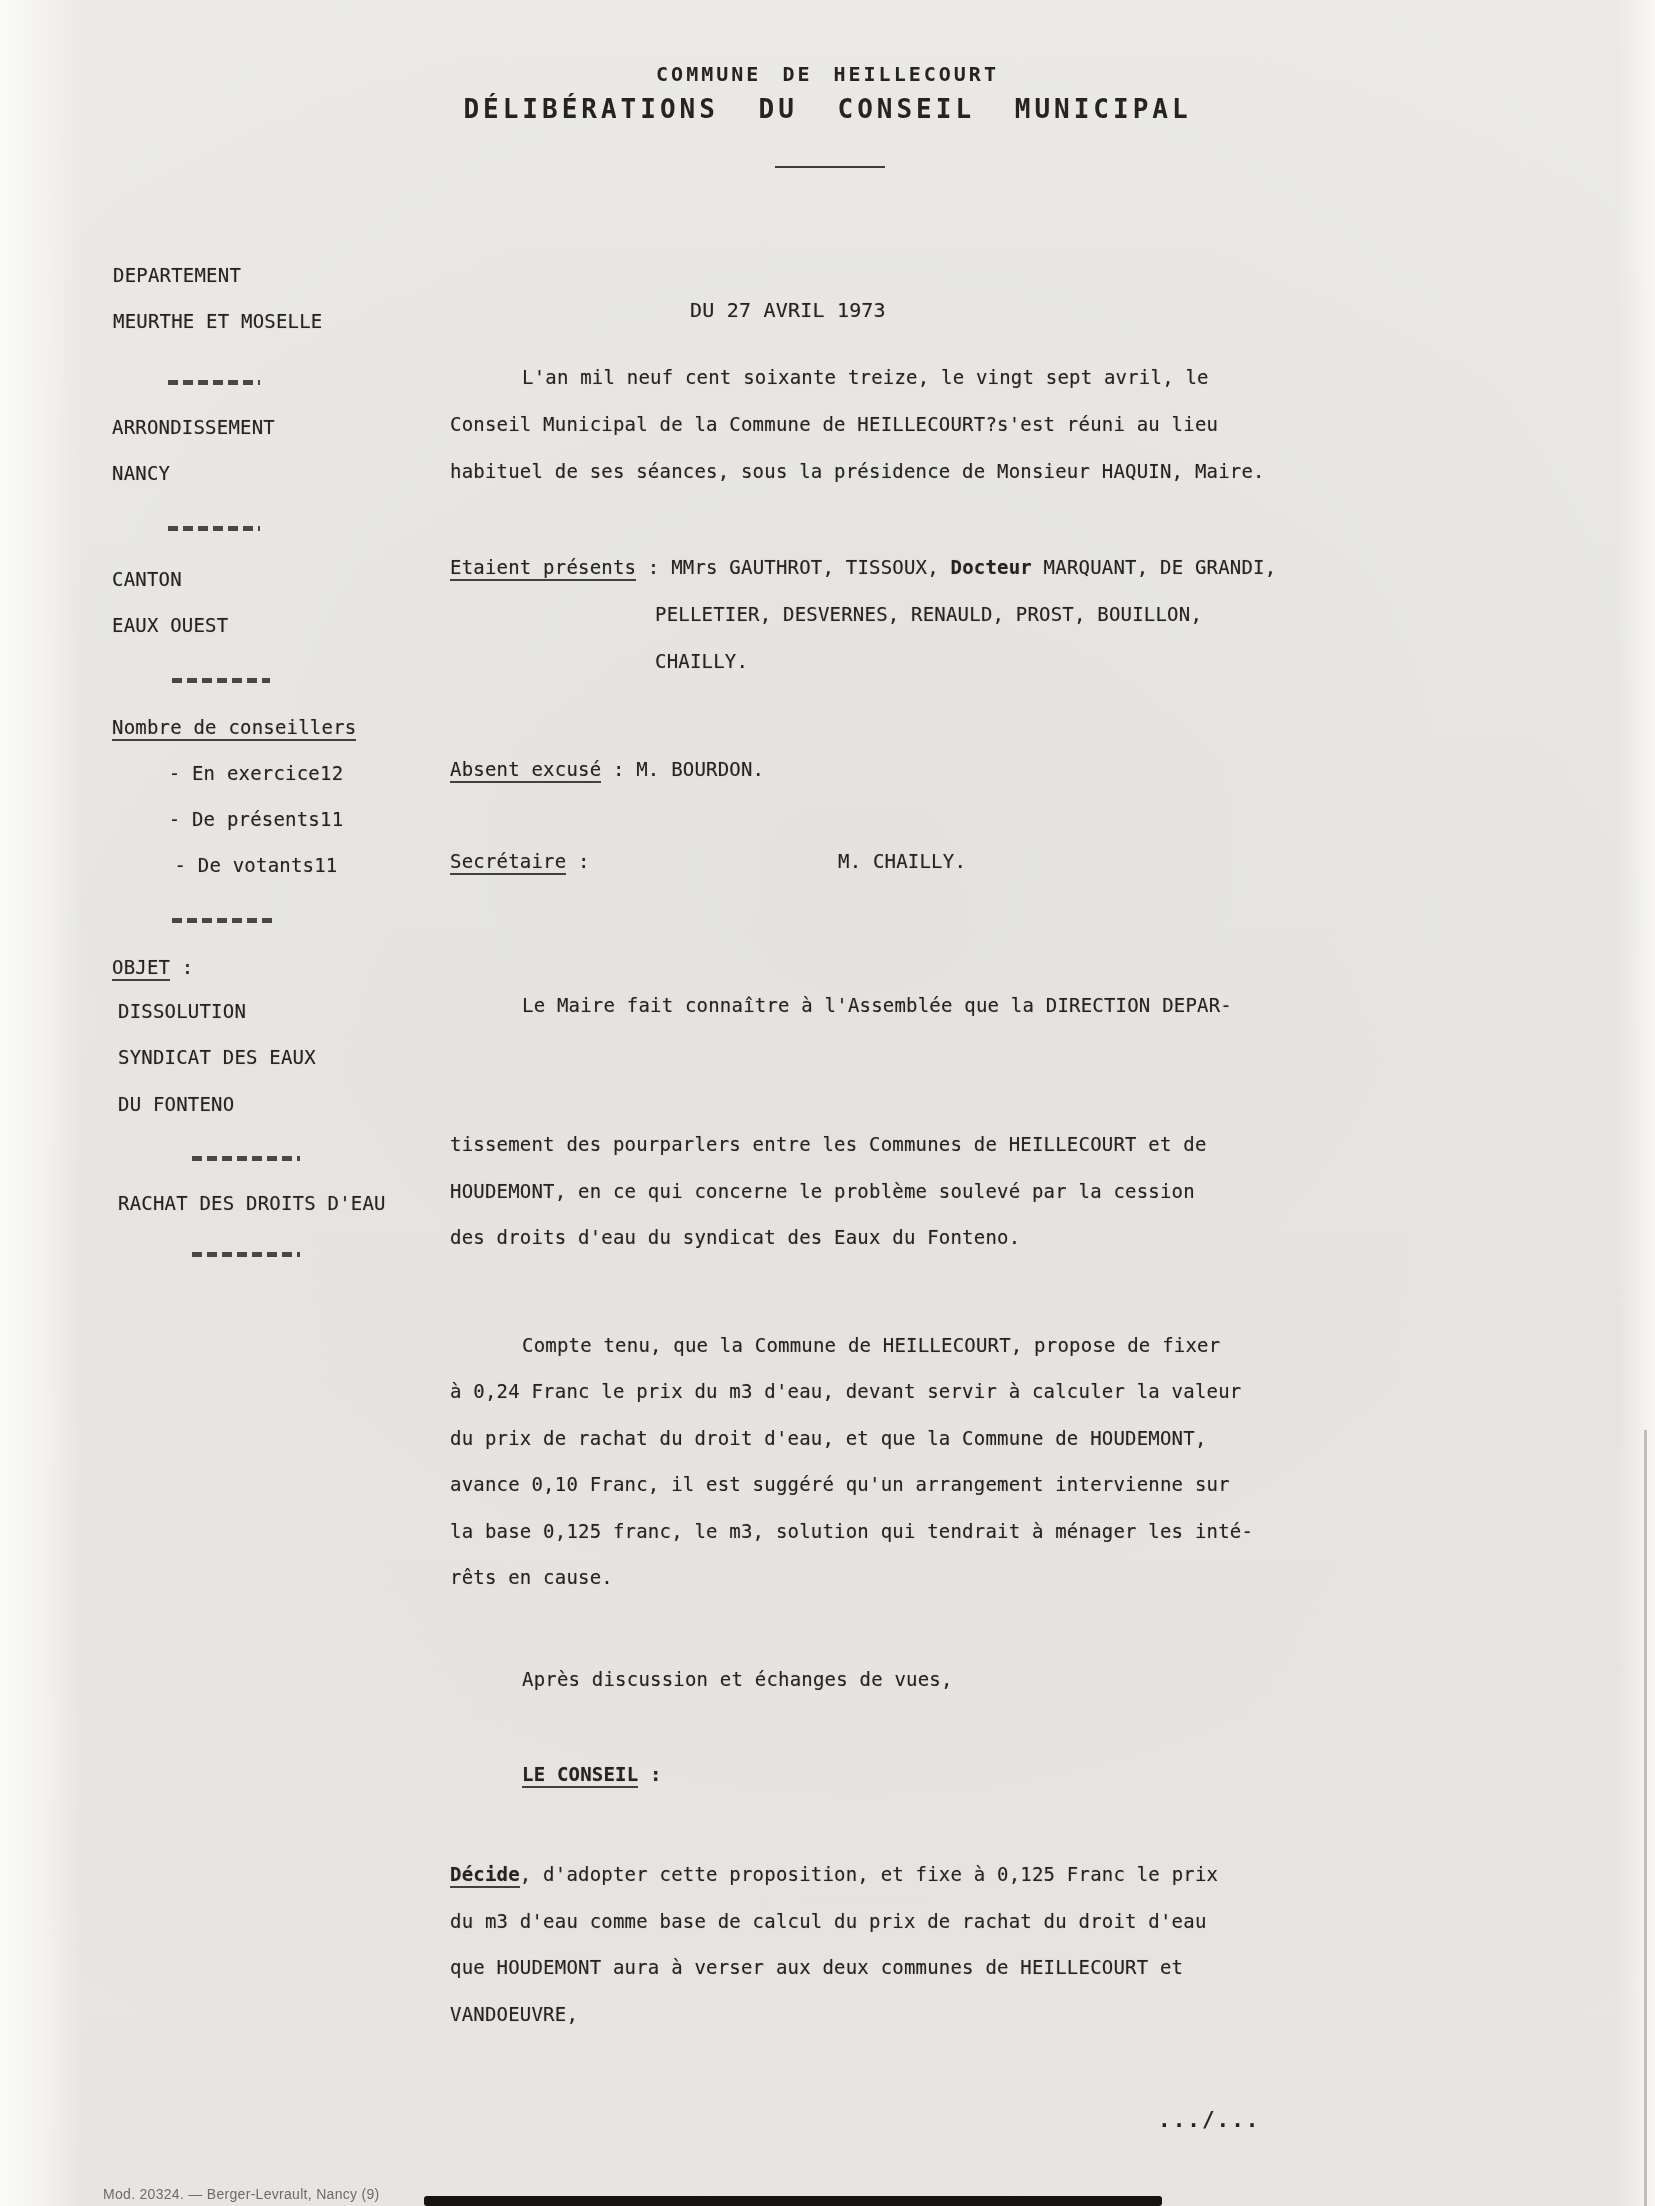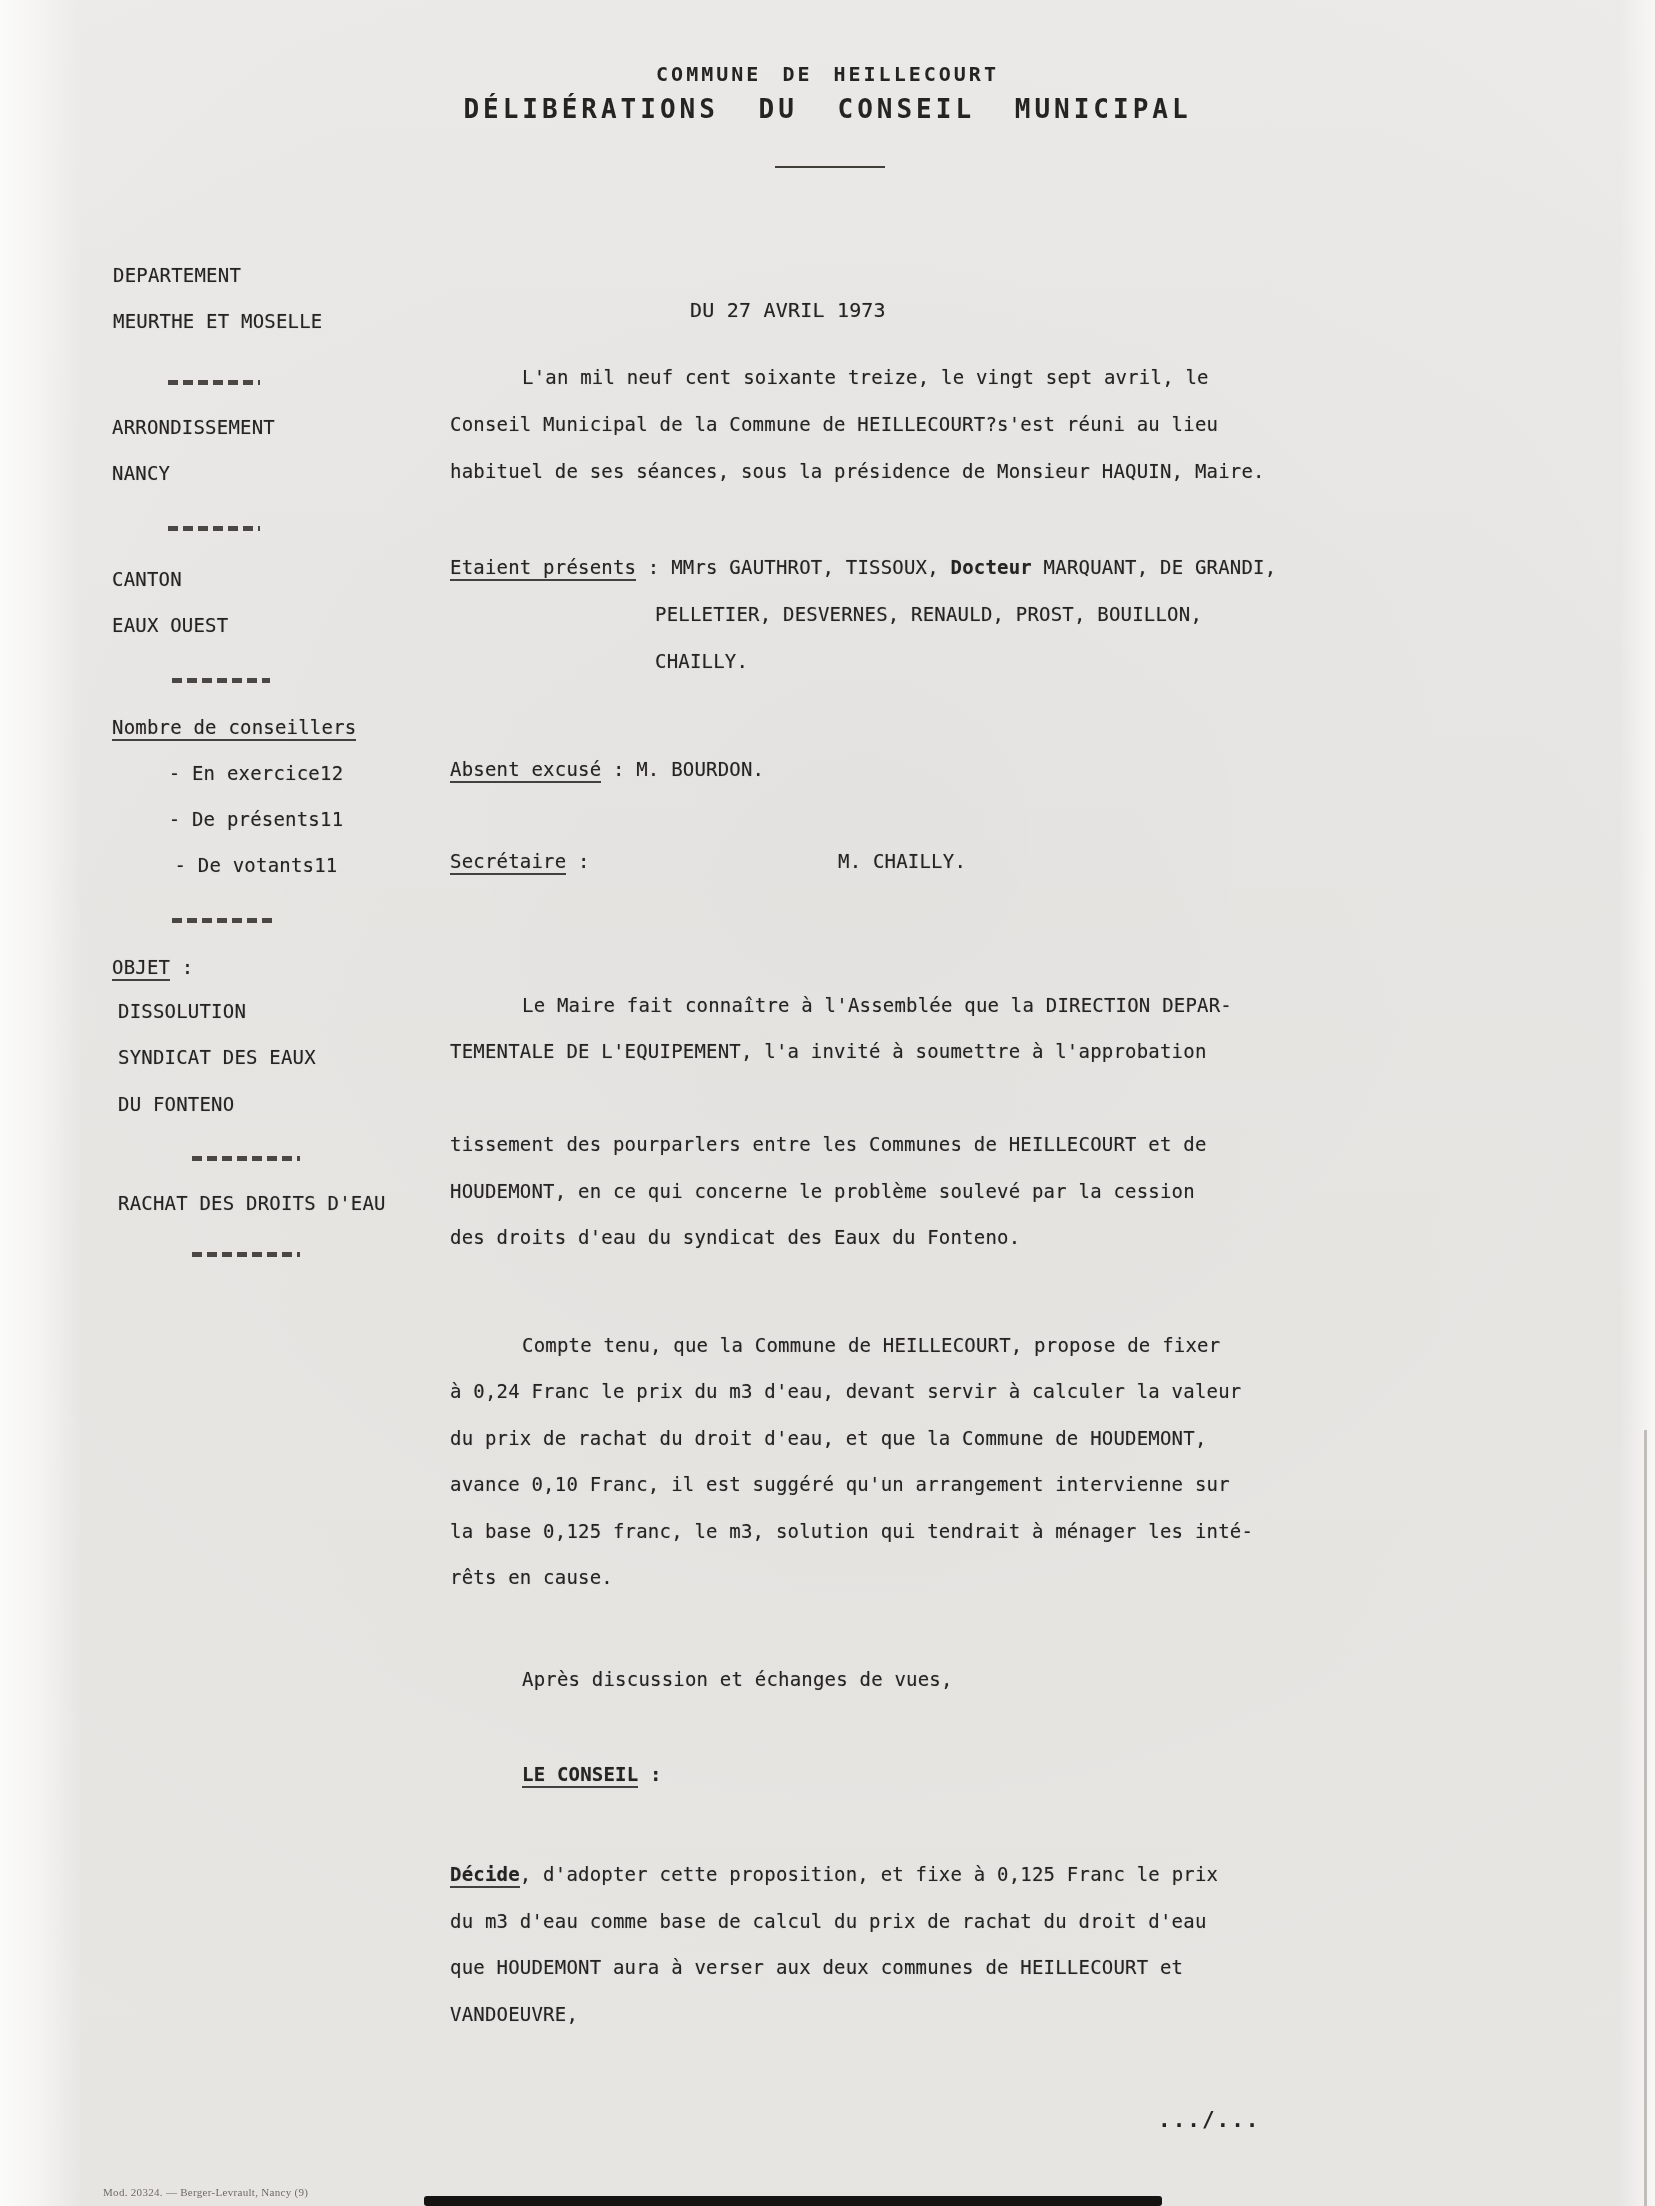--- a/index.html
+++ b/index.html
@@ -13,21 +13,21 @@
   .abs{position:absolute;white-space:pre;margin-top:36px;}
   .t{font-size:19px;letter-spacing:.2px;text-shadow:0 0 1px rgba(38,36,34,.35);}
   .b{font-weight:bold;}
   .u{border-bottom:2px solid rgba(38,36,34,.85);padding-bottom:1px;}
   .row{display:flex;justify-content:center;}
   .dash{height:5px;background:repeating-linear-gradient(90deg,#35322e 0 10px,rgba(0,0,0,0) 10px 15px);opacity:.88;}
   .h1{font-size:20px;font-weight:bold;letter-spacing:3px;word-spacing:6px;}
   .h2{font-size:26px;font-weight:bold;letter-spacing:4px;word-spacing:20px;}
   .center{left:0;width:100%;text-align:center;}
   .rule{height:2px;background:#413e39;}
-  .small{font-family:Liberation Serif, serif;font-size:11px;color:#6e6b66;letter-spacing:.3px;text-shadow:none;}
+  .small{font-family:Liberation Sans, sans-serif;font-size:14px;color:#6e6b66;letter-spacing:.3px;text-shadow:none;}
   .cont{font-size:21px;font-weight:bold;letter-spacing:2px;}
   .edge-left{position:absolute;left:0;top:0;bottom:0;width:82px;
     background:linear-gradient(90deg,#fbfbfa 0%,#f4f3f1 50%,rgba(244,243,241,0) 100%);}
   .edge-right{position:absolute;right:0;top:0;bottom:0;width:36px;
     background:linear-gradient(270deg,#f8f7f6 0%,rgba(248,247,246,0) 100%);}
   .crease{position:absolute;left:1644px;top:1430px;width:3px;height:776px;background:rgba(128,124,118,.45);}
   .scan-bar{position:absolute;left:424px;top:2196px;width:738px;height:10px;background:#151413;border-radius:3px;}
 </style>
 </head>
 <body>
@@ -81,21 +81,20 @@
   <div class="abs t" style="left:450px;top:520px"><span class="u">Etaient présents</span><span> : </span><span>MMrs GAUTHROT, TISSOUX, </span><span class="b">Docteur</span><span> MARQUANT, DE GRANDI,</span></div>
   <div class="abs t" style="left:655px;top:567px">PELLETIER, DESVERNES, RENAULD, PROST, BOUILLON,</div>
   <div class="abs t" style="left:655px;top:614px">CHAILLY.</div>
 
   <div class="abs t" style="left:450px;top:722px"><span class="u">Absent excusé</span><span> : M. BOURDON.</span></div>
 
   <div class="abs t" style="left:450px;top:814px"><span class="u">Secrétaire</span><span> :</span></div>
   <div class="abs t" style="left:838px;top:814px">M. CHAILLY.</div>
 
   <div class="abs t" style="left:522px;top:958px">Le Maire fait connaître à l'Assemblée que la DIRECTION DEPAR-</div>
-  <div class="abs t" style="left:450px;top:1004px">TEMENTALE DE L'EQUIPEMENT, l'a invité à soumettre à l'approbation</div>
   <div class="abs t" style="left:450px;top:1097px">tissement des pourparlers entre les Communes de HEILLECOURT et de</div>
   <div class="abs t" style="left:450px;top:1144px">HOUDEMONT, en ce qui concerne le problème soulevé par la cession</div>
   <div class="abs t" style="left:450px;top:1190px">des droits d'eau du syndicat des Eaux du Fonteno.</div>
 
   <div class="abs t" style="left:522px;top:1298px">Compte tenu, que la Commune de HEILLECOURT, propose de fixer</div>
   <div class="abs t" style="left:450px;top:1344px">à 0,24 Franc le prix du m3 d'eau, devant servir à calculer la valeur</div>
   <div class="abs t" style="left:450px;top:1391px">du prix de rachat du droit d'eau, et que la Commune de HOUDEMONT,</div>
   <div class="abs t" style="left:450px;top:1437px">avance 0,10 Franc, il est suggéré qu'un arrangement intervienne sur</div>
   <div class="abs t" style="left:450px;top:1484px">la base 0,125 franc, le m3, solution qui tendrait à ménager les inté-</div>
   <div class="abs t" style="left:450px;top:1530px">rêts en cause.</div>

